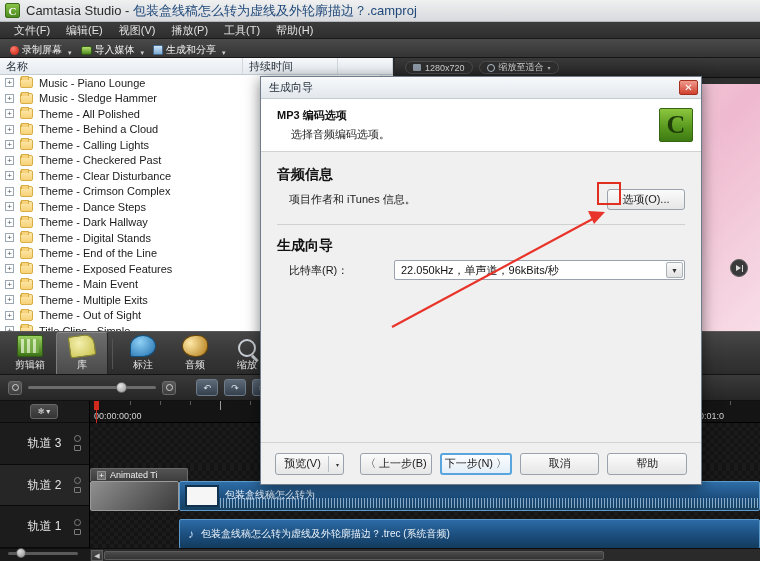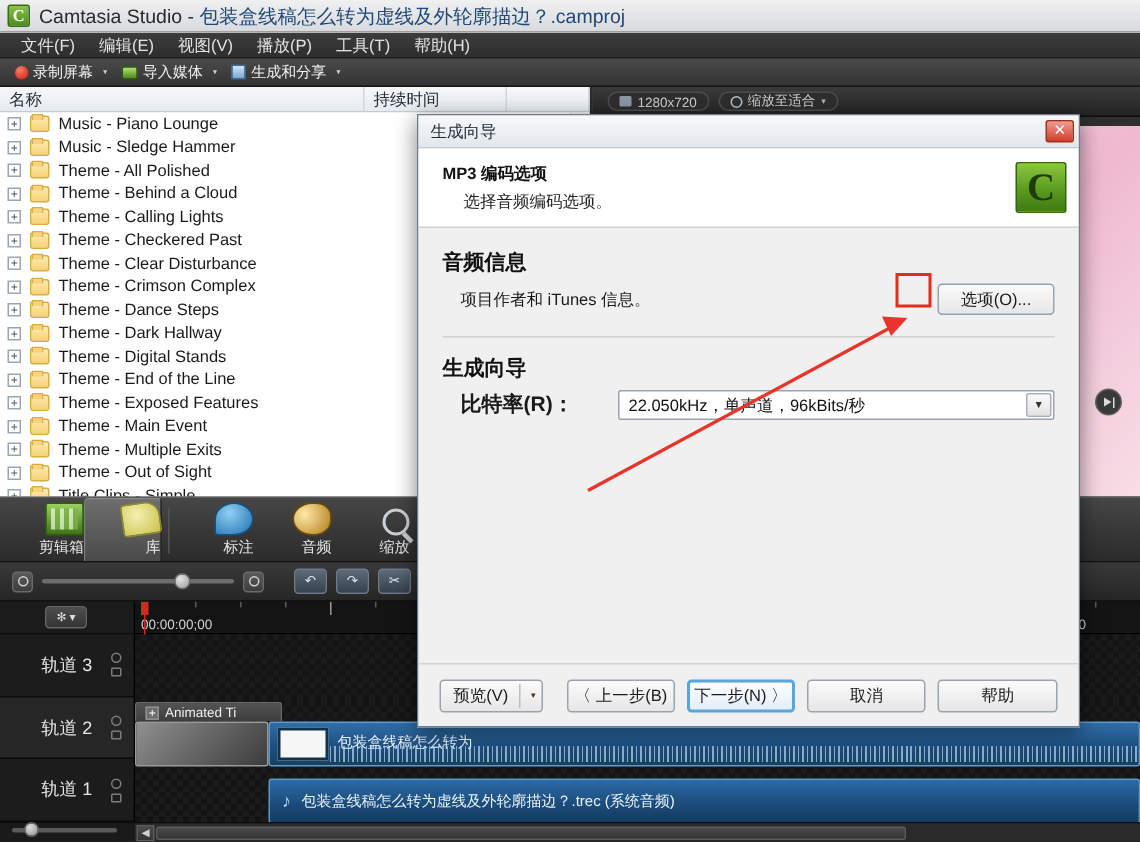--- a/index.html
+++ b/index.html
@@ -48,21 +48,21 @@
   }
   .menu-item {
     font-size: 11px; color: #e2e2e2; padding: 1px 8px; white-space: nowrap;
   }
 
   
   .toolbar {
     height: 19px; width: 760px;
     background: linear-gradient(180deg,#4a4a4a,#343434);
     border-bottom: 1px solid #161616;
-    display: flex; align-items: center; padding-left: 6px; font-family: Liberation Mono, monospace;
+    display: flex; align-items: flex-end; padding-left: 6px;
   }
   .tb-btn {
     display: flex; align-items: center; gap: 3px;
     font-size: 10px; color: #f2f2f2; padding: 0 4px; white-space: nowrap;
   }
   .tb-caret { font-size: 7px; color: #cfcfcf; margin: 0 5px 0 2px; }
   .dot-red {
     width: 9px; height: 9px; border-radius: 50%;
     background: radial-gradient(circle at 35% 30%, #ff7b6a, #c01b09);
   }
@@ -186,21 +186,21 @@
 
   
   .tabstrip {
     position: absolute; left: 0; top: 331px; width: 760px; height: 44px;
     background: linear-gradient(180deg,#474747 0%, #383838 50%, #2c2c2c 100%);
     border-top: 1px solid #5a5a5a; border-bottom: 1px solid #141414;
     display: flex; align-items: flex-end; padding-left: 4px;
   }
   .tab {
     width: 52px; height: 42px;
-    display: flex; flex-direction: column; align-items: flex-end; justify-content: flex-end;
+    display: flex; flex-direction: column; align-items: center; justify-content: flex-end;
     padding-bottom: 2px; color: #e6e6e6; font-size: 10px;
     position: relative;
   }
   .tab.active {
     background: linear-gradient(180deg,#6e6e6e,#4a4a4a);
     border-left: 1px solid #7d7d7d; border-right: 1px solid #262626;
     border-top: 1px solid #8a8a8a;
     border-radius: 3px 3px 0 0;
   }
   .tab .ticon { width: 26px; height: 22px; margin-bottom: 1px; }
@@ -389,21 +389,21 @@
     background: #5a5a5a; border-radius: 2px;
   }
   .mini-knob {
     position: absolute; left: 8px; top: -4px; width: 10px; height: 10px;
     border-radius: 50%; background: radial-gradient(circle at 35% 30%,#dedede,#8e8e8e);
     border: 1px solid #636363;
   }
 
   
   .dialog {
-    position: absolute; left: 278px; top: 76px; width: 442px; height: 409px;
+    position: absolute; left: 260px; top: 76px; width: 442px; height: 409px;
     background: #f0f0f0;
     border: 1px solid #6e7c8c;
     box-shadow: 0 3px 14px rgba(0,0,0,.5);
     display: flex; flex-direction: column;
   }
   .dlg-title {
     height: 22px;
     background: linear-gradient(180deg,#f7f9fb,#e2e7ec);
     border-bottom: 1px solid #c3cad2;
     display: flex; align-items: center; padding: 0 3px 0 8px;
@@ -445,21 +445,21 @@
   .sec-text { font-size: 11px; color: #1a1a1a; }
   .spacer { flex: 1; }
   .btn {
     background: linear-gradient(180deg,#fbfbfb,#e6e6e6);
     border: 1px solid #9aa3ad; border-radius: 3px;
     font-size: 11px; color: #1a1a1a;
     display: flex; align-items: center; justify-content: center;
     white-space: nowrap;
   }
   .btn-opt { width: 78px; height: 21px; }
-  .lbl-rate { font-size: 14px; color: #1a1a1a; width: 95px; font-weight: bold; }
+  .lbl-rate { font-size: 11px; color: #1a1a1a; width: 95px; }
   .combo {
     flex: 1; height: 20px; display: flex; align-items: center;
     background: #fff; border: 1px solid #9aa3ad; border-radius: 2px;
     font-size: 11px; color: #111; padding-left: 6px; position: relative;
   }
   .combo-arrow {
     position: absolute; right: 1px; top: 1px; width: 17px; height: 16px;
     background: linear-gradient(180deg,#fafafa,#e2e2e2);
     border: 1px solid #a8b0b8; border-radius: 2px;
     display: flex; align-items: center; justify-content: center;

